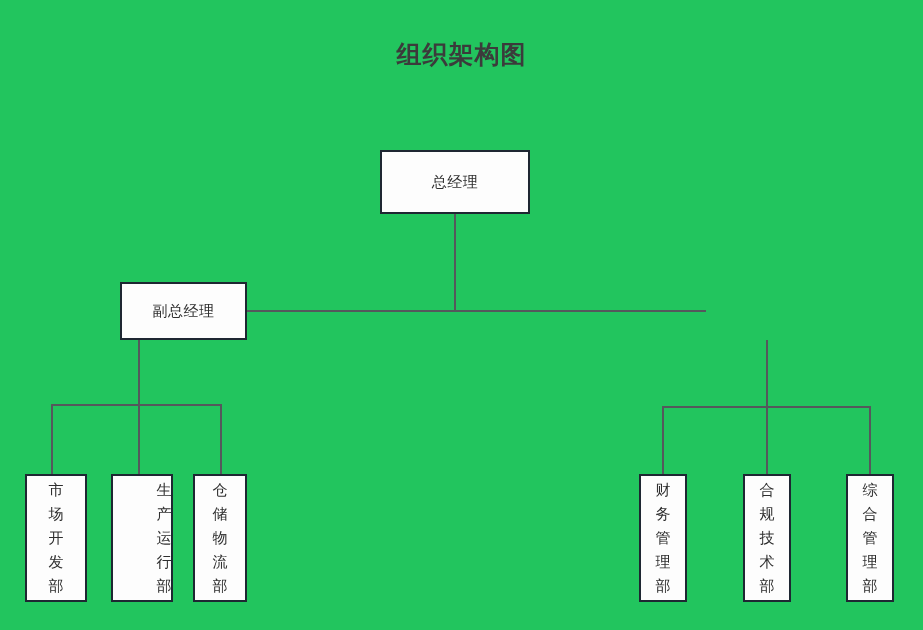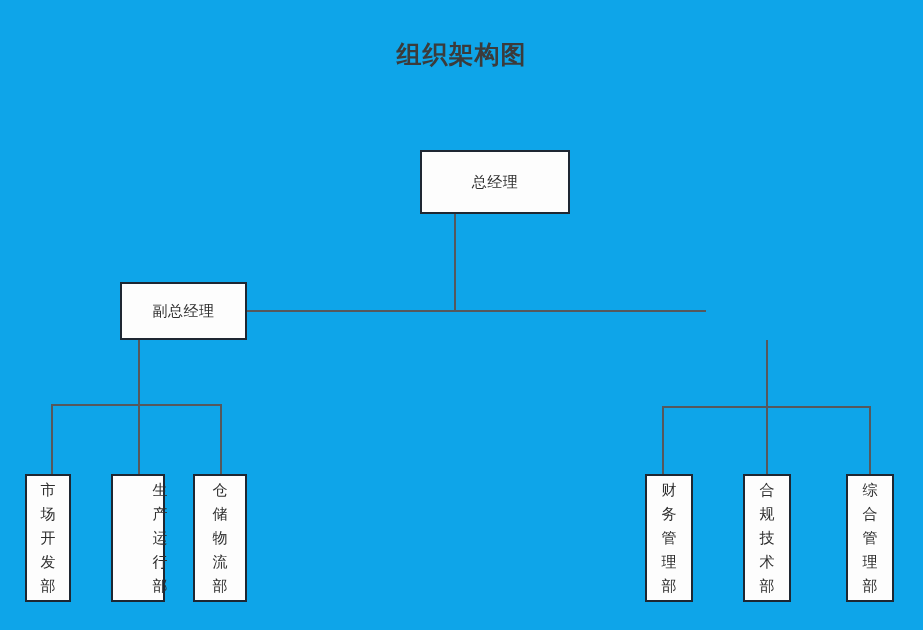--- a/index.html
+++ b/index.html
@@ -9,21 +9,21 @@
     background: #000000;
   }
   body {
     font-family: "DejaVu Sans", "Liberation Sans", sans-serif;
   }
 
   #chart-root {
     position: relative;
     width: 923px;
     height: 630px;
-    background: #0ea5e9;
+    background: #22c55e;
     overflow: hidden;
   }
 
   
   .chart-title {
     position: absolute;
     left: 0;
     top: 40px;
     width: 923px;
     text-align: center;
@@ -98,42 +98,42 @@
   <div class="line v" style="left:220px; top:404px; height:70px;"></div>
 
   <div class="line v" style="left:766px; top:340px; height:66px;"></div>
 
   <div class="line h" style="left:663px; top:406px; width:208px;"></div>
 
   <div class="line v" style="left:662px; top:406px; height:68px;"></div>
   <div class="line v" style="left:766px; top:406px; height:68px;"></div>
   <div class="line v" style="left:869px; top:406px; height:68px;"></div>
 
-  <div class="node root" style="left:380px; top:150px; width:150px; height:64px;margin-left:40px;">
+  <div class="node root" style="left:380px; top:150px; width:150px; height:64px;">
     <span class="node-label">总经理</span>
   </div>
 
   <div class="node" style="left:76px; top:282px; width:127px; height:58px;margin-left:44px;">
     <span class="node-label">副总经理</span>
   </div>
 
 
-  <div class="node leaf" style="left:25px; top:474px; width:46px; height:128px;">
+  <div class="node leaf" style="left:25px; top:474px; width:62px; height:128px;">
     <span class="node-label">市场开发部</span>
   </div>
 
-  <div class="node leaf" style="left:111px; top:474px; width:54px; height:128px;padding-left:44px;">
+  <div class="node leaf" style="left:111px; top:474px; width:62px; height:128px;padding-left:44px;">
     <span class="node-label">生产运行部</span>
   </div>
 
   <div class="node leaf" style="left:193px; top:474px; width:54px; height:128px;align-items:center;">
     <span class="node-label">仓储物流部</span>
   </div>
 
-  <div class="node leaf" style="left:639px; top:474px; width:48px; height:128px;margin-left:6px;">
+  <div class="node leaf" style="left:639px; top:474px; width:48px; height:128px;">
     <span class="node-label">财务管理部</span>
   </div>
 
   <div class="node leaf" style="left:743px; top:474px; width:48px; height:128px;">
     <span class="node-label">合规技术部</span>
   </div>
 
   <div class="node leaf" style="left:846px; top:474px; width:48px; height:128px;">
     <span class="node-label">综合管理部</span>
   </div>

